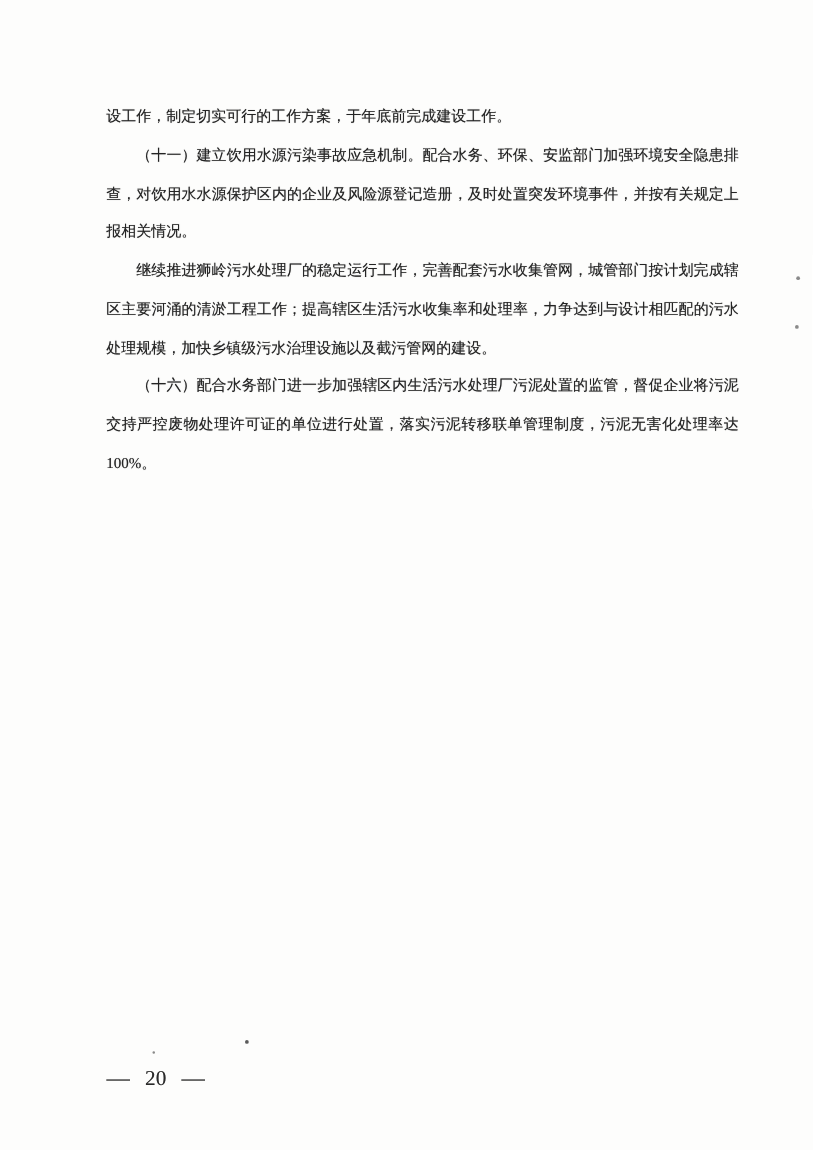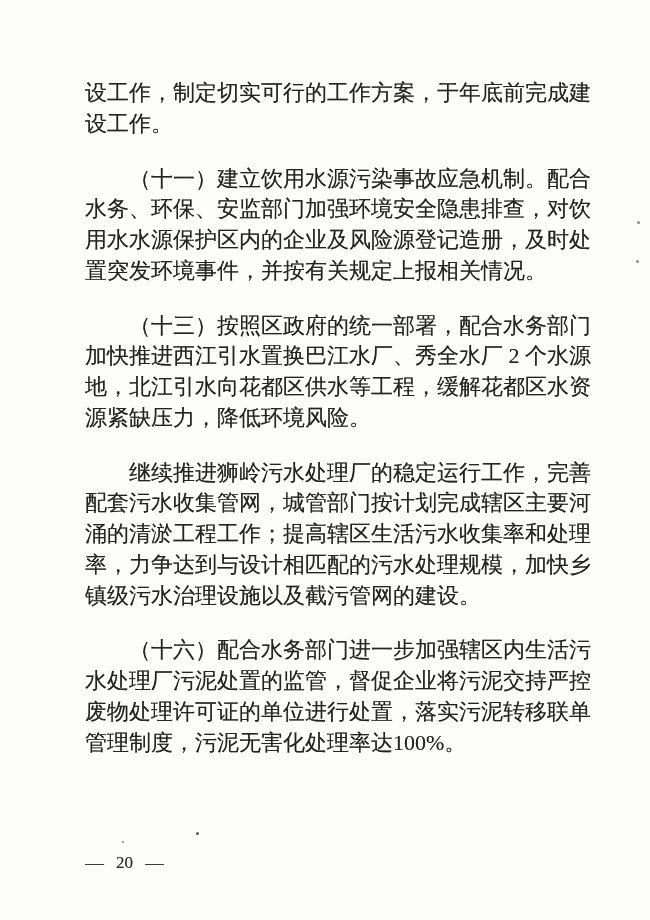--- a/index.html
+++ b/index.html
@@ -15,34 +15,33 @@
     background: #fdfdfc;
     overflow: hidden;
     font-family: "Liberation Serif", "DejaVu Serif", serif;
     color: #242424;
   }
   .text-block {
     position: absolute;
     left: 85px;
     top: 78px;
     width: 506px;
-    font-size: 22px;
+    font-size: 12px;
     line-height: 30.75px;
     text-align: justify;
     text-justify: inter-ideograph;
     letter-spacing: 0;
     text-shadow: 0 0 0.6px rgba(40,40,40,0.55);
   }
   .para {
     margin: 0;
     padding: 0;
   }
   .para.indent {
     text-indent: 2em;
-    margin-top: 24px;
   }
   .footer {
     position: absolute;
     left: 86px;
     top: 853px;
     display: flex;
     align-items: center;
     gap: 13px;
     font-size: 17px;
     color: #2a2a2a;
@@ -64,21 +63,20 @@
 </style>
 </head>
 <body>
 
 <div class="page">
 
   <div class="text-block">
 
   <p class="para">设工作，制定切实可行的工作方案，于年底前完成建设工作。</p>
       <p class="para indent">（十一）建立饮用水源污染事故应急机制。配合水务、环保、安监部门加强环境安全隐患排查，对饮用水水源保护区内的企业及风险源登记造册，及时处置突发环境事件，并按有关规定上报相关情况。</p>
-      <p class="para indent">（十三）按照区政府的统一部署，配合水务部门加快推进西江引水置换巴江水厂、秀全水厂 2 个水源地，北江引水向花都区供水等工程，缓解花都区水资源紧缺压力，降低环境风险。</p>
       <p class="para indent">继续推进狮岭污水处理厂的稳定运行工作，完善配套污水收集管网，城管部门按计划完成辖区主要河涌的清淤工程工作；提高辖区生活污水收集率和处理率，力争达到与设计相匹配的污水处理规模，加快乡镇级污水治理设施以及截污管网的建设。</p>
       <p class="para indent">（十六）配合水务部门进一步加强辖区内生活污水处理厂污泥处置的监管，督促企业将污泥交持严控废物处理许可证的单位进行处置，落实污泥转移联单管理制度，污泥无害化处理率达100%。</p>
     </div>
 
   <div class="footer">
     <span class="dash">—</span>
     <span class="num">20</span>
     <span class="dash">—</span>
   </div>
 

